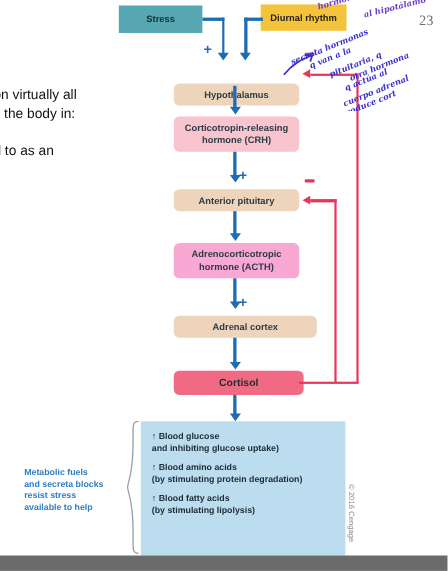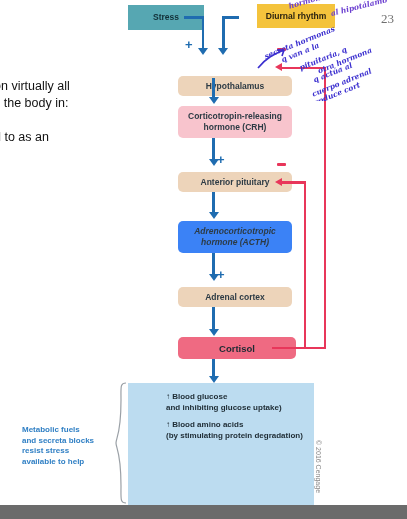--- a/index.html
+++ b/index.html
@@ -30,25 +30,24 @@
 
   
   .box{
     position:absolute;box-sizing:border-box;
     border-radius:5px;
     display:flex;align-items:center;justify-content:center;
     text-align:center;
     font-size:8.5px;line-height:11px;
     color:#2d3b45;font-weight:bold;
     padding:2px 4px;
-    margin-left:20px;
   }
   .box.tan{background:#edd4ba;}
   .box.pink-light{background:#f8c4cd;text-align:center;}
-  .box.pink-mid{background:#3b82f6;font-style:italic;}
+  .box.pink-mid{background:#f9a8d4;}
   .box.pink-strong{background:#ef6a82;color:#1d2b33;}
   .box.teal{background:#56a7b2;color:#123038;font-size:8.5px;border-radius:0;}
   .box.amber{background:#f4c33c;color:#2b2310;font-size:8.5px;border-radius:0;}
 
   
   .bl{position:absolute;background:#1f6cb0;}
   .arrow-down{
     position:absolute;width:0;height:0;
     border-left:5px solid transparent;border-right:5px solid transparent;
     border-top:7px solid #1f6cb0;
@@ -66,21 +65,21 @@
   }
   .minus{
     position:absolute;background:#e8365a;width:9px;height:3px;border-radius:1px;
   }
 
   
   .effects{
     position:absolute;left:128px;top:383px;width:186px;height:122px;
     background:#bcdcf0;
   }
-  .effects-inner{padding:9px 8px 0 10px;margin-left:28px;}
+  .effects-inner{padding:9px 8px 0 10px;}
   .eff-item{margin-bottom:7px;}
   .eff-head{font-size:8px;line-height:10.5px;color:#1d2b33;font-weight:bold;white-space:nowrap;}
   .eff-sub{font-size:8px;line-height:10.5px;color:#1d2b33;font-weight:bold;}
   .up-arrow{font-weight:bold;}
 
   
   .brace{position:absolute;left:115px;top:382px;width:12px;height:122px;}
   .caption{
     position:absolute;left:22px;top:425px;width:92px;
     font-size:8px;line-height:10.5px;color:#2f7fc4;font-weight:bold;
@@ -160,21 +159,21 @@
   <div class="arrow-down" style="left:208.5px;top:212px;"></div>
 
   <div class="box pink-mid" style="left:158px;top:221px;width:114px;height:32px;">
     <span>Adrenocorticotropic hormone (ACTH)</span>
   </div>
 
   <div class="bl" style="left:212px;top:253px;width:3px;height:22px;"></div>
   <div class="arrow-down" style="left:208.5px;top:274px;"></div>
   <div class="plus" style="left:217px;top:268px;">+</div>
 
-  <div class="box tan" style="left:158px;top:287px;width:114px;height:20px;">
+  <div class="box tan" style="left:158px;top:287px;width:130px;height:20px;">
     <span>Adrenal cortex</span>
   </div>
 
   <div class="bl" style="left:212px;top:307px;width:3px;height:23px;"></div>
   <div class="arrow-down" style="left:208.5px;top:329px;"></div>
 
   <div class="box pink-strong" style="left:158px;top:337px;width:118px;height:22px;font-size:9.5px;">
     <span>Cortisol</span>
   </div>
 
@@ -204,20 +203,27 @@
       </div>
 
       <div class="eff-item">
         <div class="eff-head">
           <span class="up-arrow">↑</span>
           <span>Blood amino acids</span>
         </div>
         <div class="eff-sub">(by stimulating protein degradation)</div>
       </div>
 
+      <div class="eff-item">
+        <div class="eff-head">
+          <span class="up-arrow">↑</span>
+          <span>Blood fatty acids</span>
+        </div>
+        <div class="eff-sub">(by stimulating lipolysis)</div>
+      </div>
     </div>
   </div>
 
   <svg class="brace" viewBox="0 0 12 122">
     <path d="M11 1 C5 1 6 5 6 18 C6 52 1 56 1 61 C1 66 6 70 6 104 C6 117 5 121 11 121" fill="none" stroke="#9aa0a6" stroke-width="1.2"></path>
   </svg>
 
   <div class="caption">
     <div>Metabolic fuels</div>
     <div>and secreta blocks</div>

